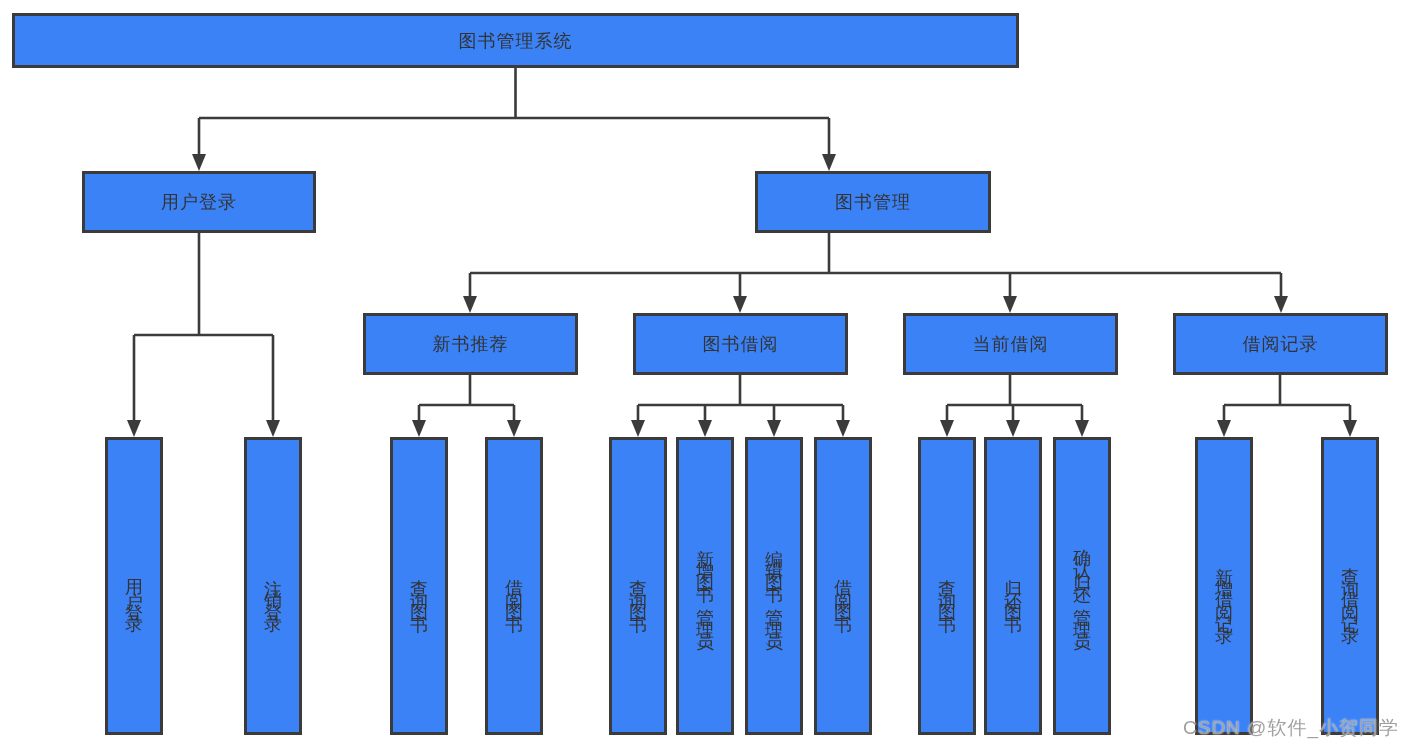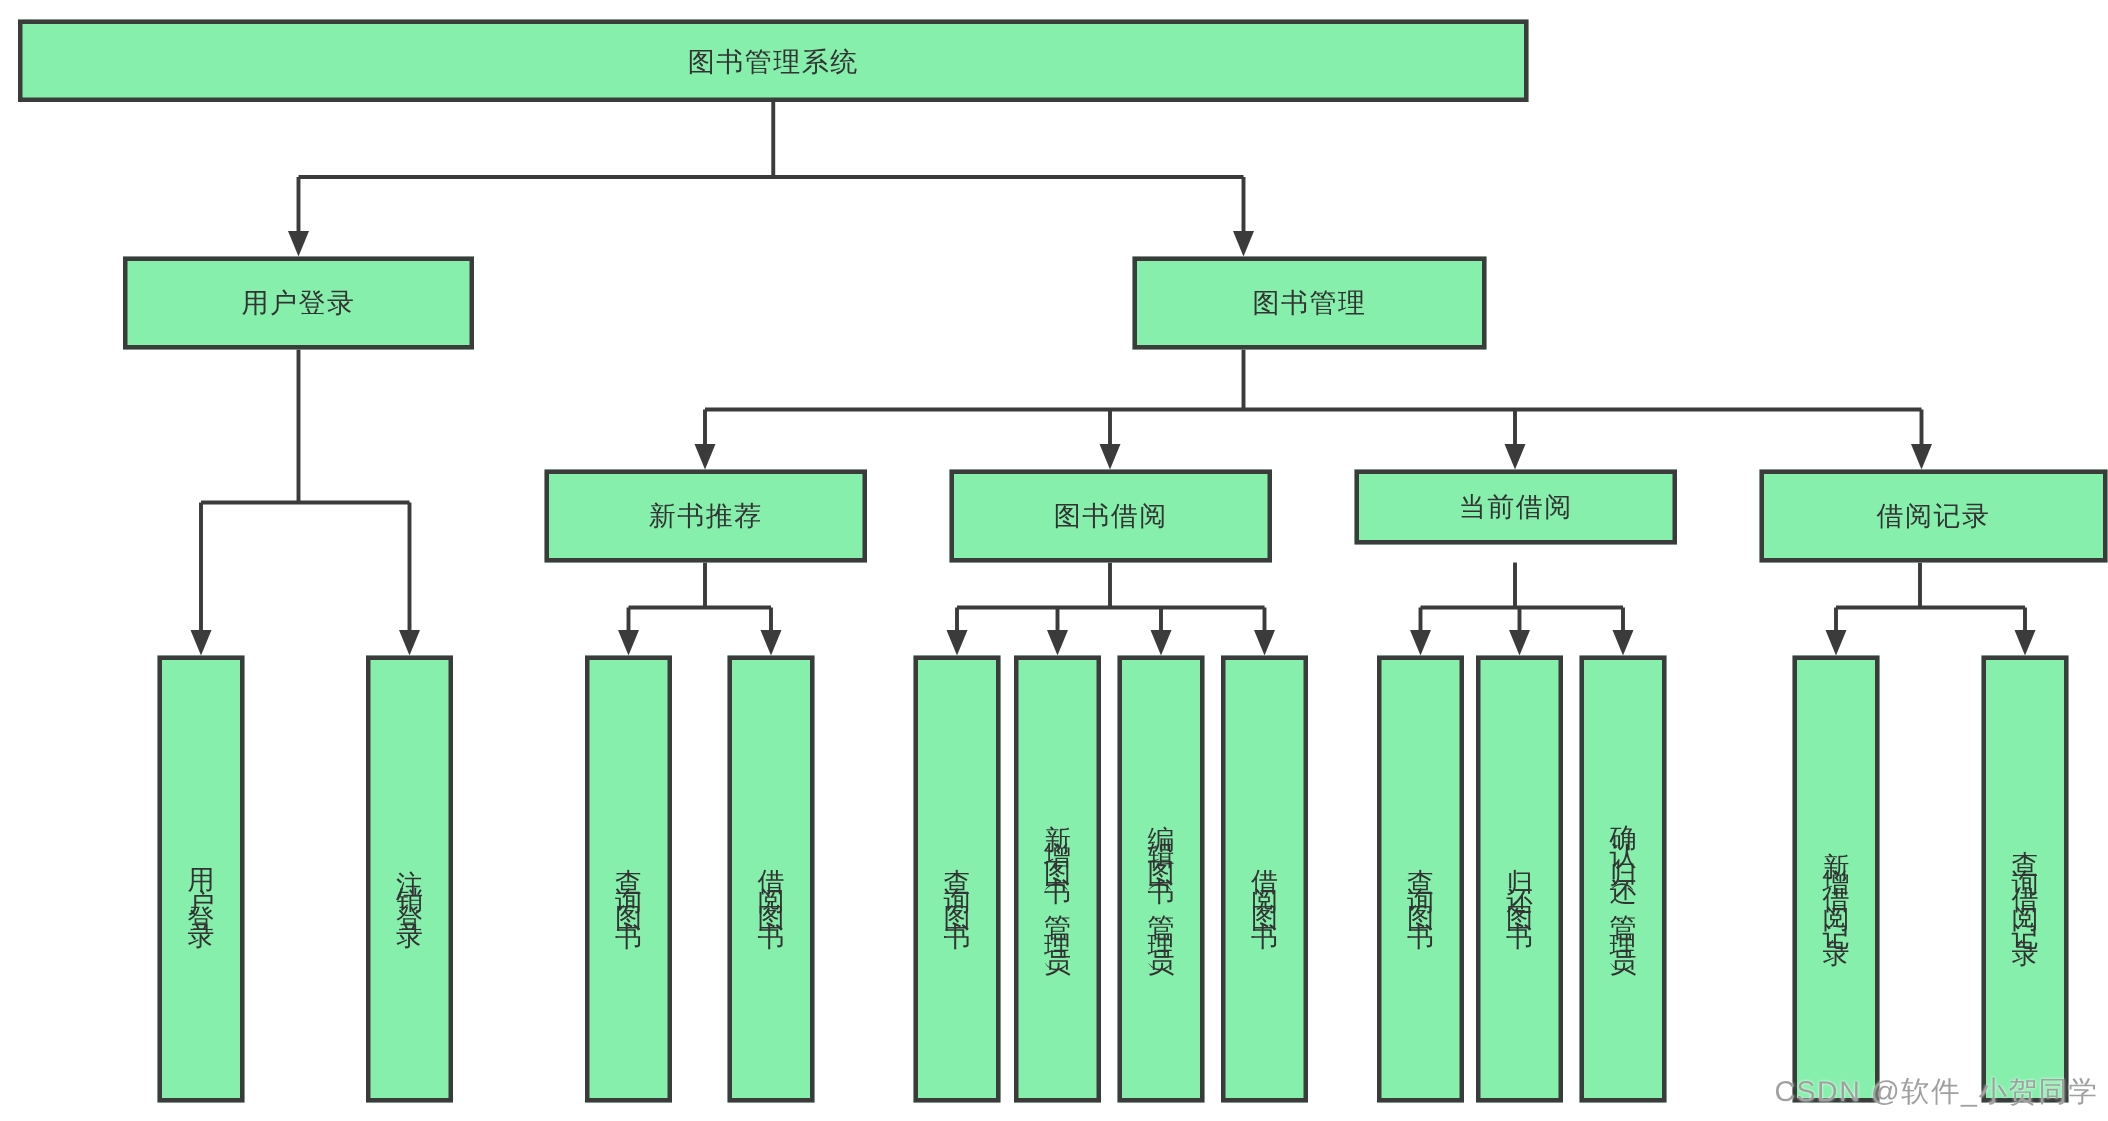--- a/index.html
+++ b/index.html
@@ -14,21 +14,21 @@
     background:var(--bg);
     font-family:"Liberation Sans", sans-serif;
     position:relative;
     overflow:hidden;
   }
   .canvas{position:absolute;left:0;top:0;width:1405px;height:747px;}
   svg.connectors{position:absolute;left:0;top:0;z-index:1;}
   .box{
     position:absolute;
     box-sizing:border-box;
-    background:#86efac;
+    background:#3b82f6;
     border:3px solid var(--line);
     display:flex;
     align-items:center;
     justify-content:center;
     color:var(--text);
     font-size:18px;
     letter-spacing:1px;
     z-index:2;
     text-align:center;
   }
@@ -97,22 +97,22 @@
     </g>
   </svg>
 
   <div class="box" style="left:12px;top:13px;width:1007px;height:55px;">图书管理系统</div>
 
   <div class="box" style="left:82px;top:171px;width:234px;height:62px;">用户登录</div>
   <div class="box" style="left:711px;top:171px;width:236px;height:62px;margin-left:44px;">图书管理</div>
 
   <div class="box" style="left:363px;top:313px;width:215px;height:62px;">新书推荐</div>
   <div class="box" style="left:633px;top:313px;width:215px;height:62px;">图书借阅</div>
-  <div class="box" style="left:903px;top:313px;width:215px;height:50px;">当前借阅</div>
-  <div class="box" style="left:1173px;top:313px;width:232px;height:62px;">借阅记录</div>
+  <div class="box" style="left:903px;top:313px;width:215px;height:62px;">当前借阅</div>
+  <div class="box" style="left:1173px;top:313px;width:215px;height:62px;">借阅记录</div>
 
   <div class="box leaf" style="left:105px;top:437px;width:58px;height:298px;">用户登录</div>
   <div class="box leaf" style="left:244px;top:437px;width:58px;height:298px;">注销登录</div>
 
   <div class="box leaf" style="left:390px;top:437px;width:58px;height:298px;">查询图书</div>
   <div class="box leaf" style="left:485px;top:437px;width:58px;height:298px;">借阅图书</div>
 
   <div class="box leaf" style="left:609px;top:437px;width:58px;height:298px;">查询图书</div>
   <div class="box leaf" style="left:676px;top:437px;width:58px;height:298px;">新增图书（管理员）</div>
   <div class="box leaf" style="left:745px;top:437px;width:58px;height:298px;">编辑图书（管理员）</div>

